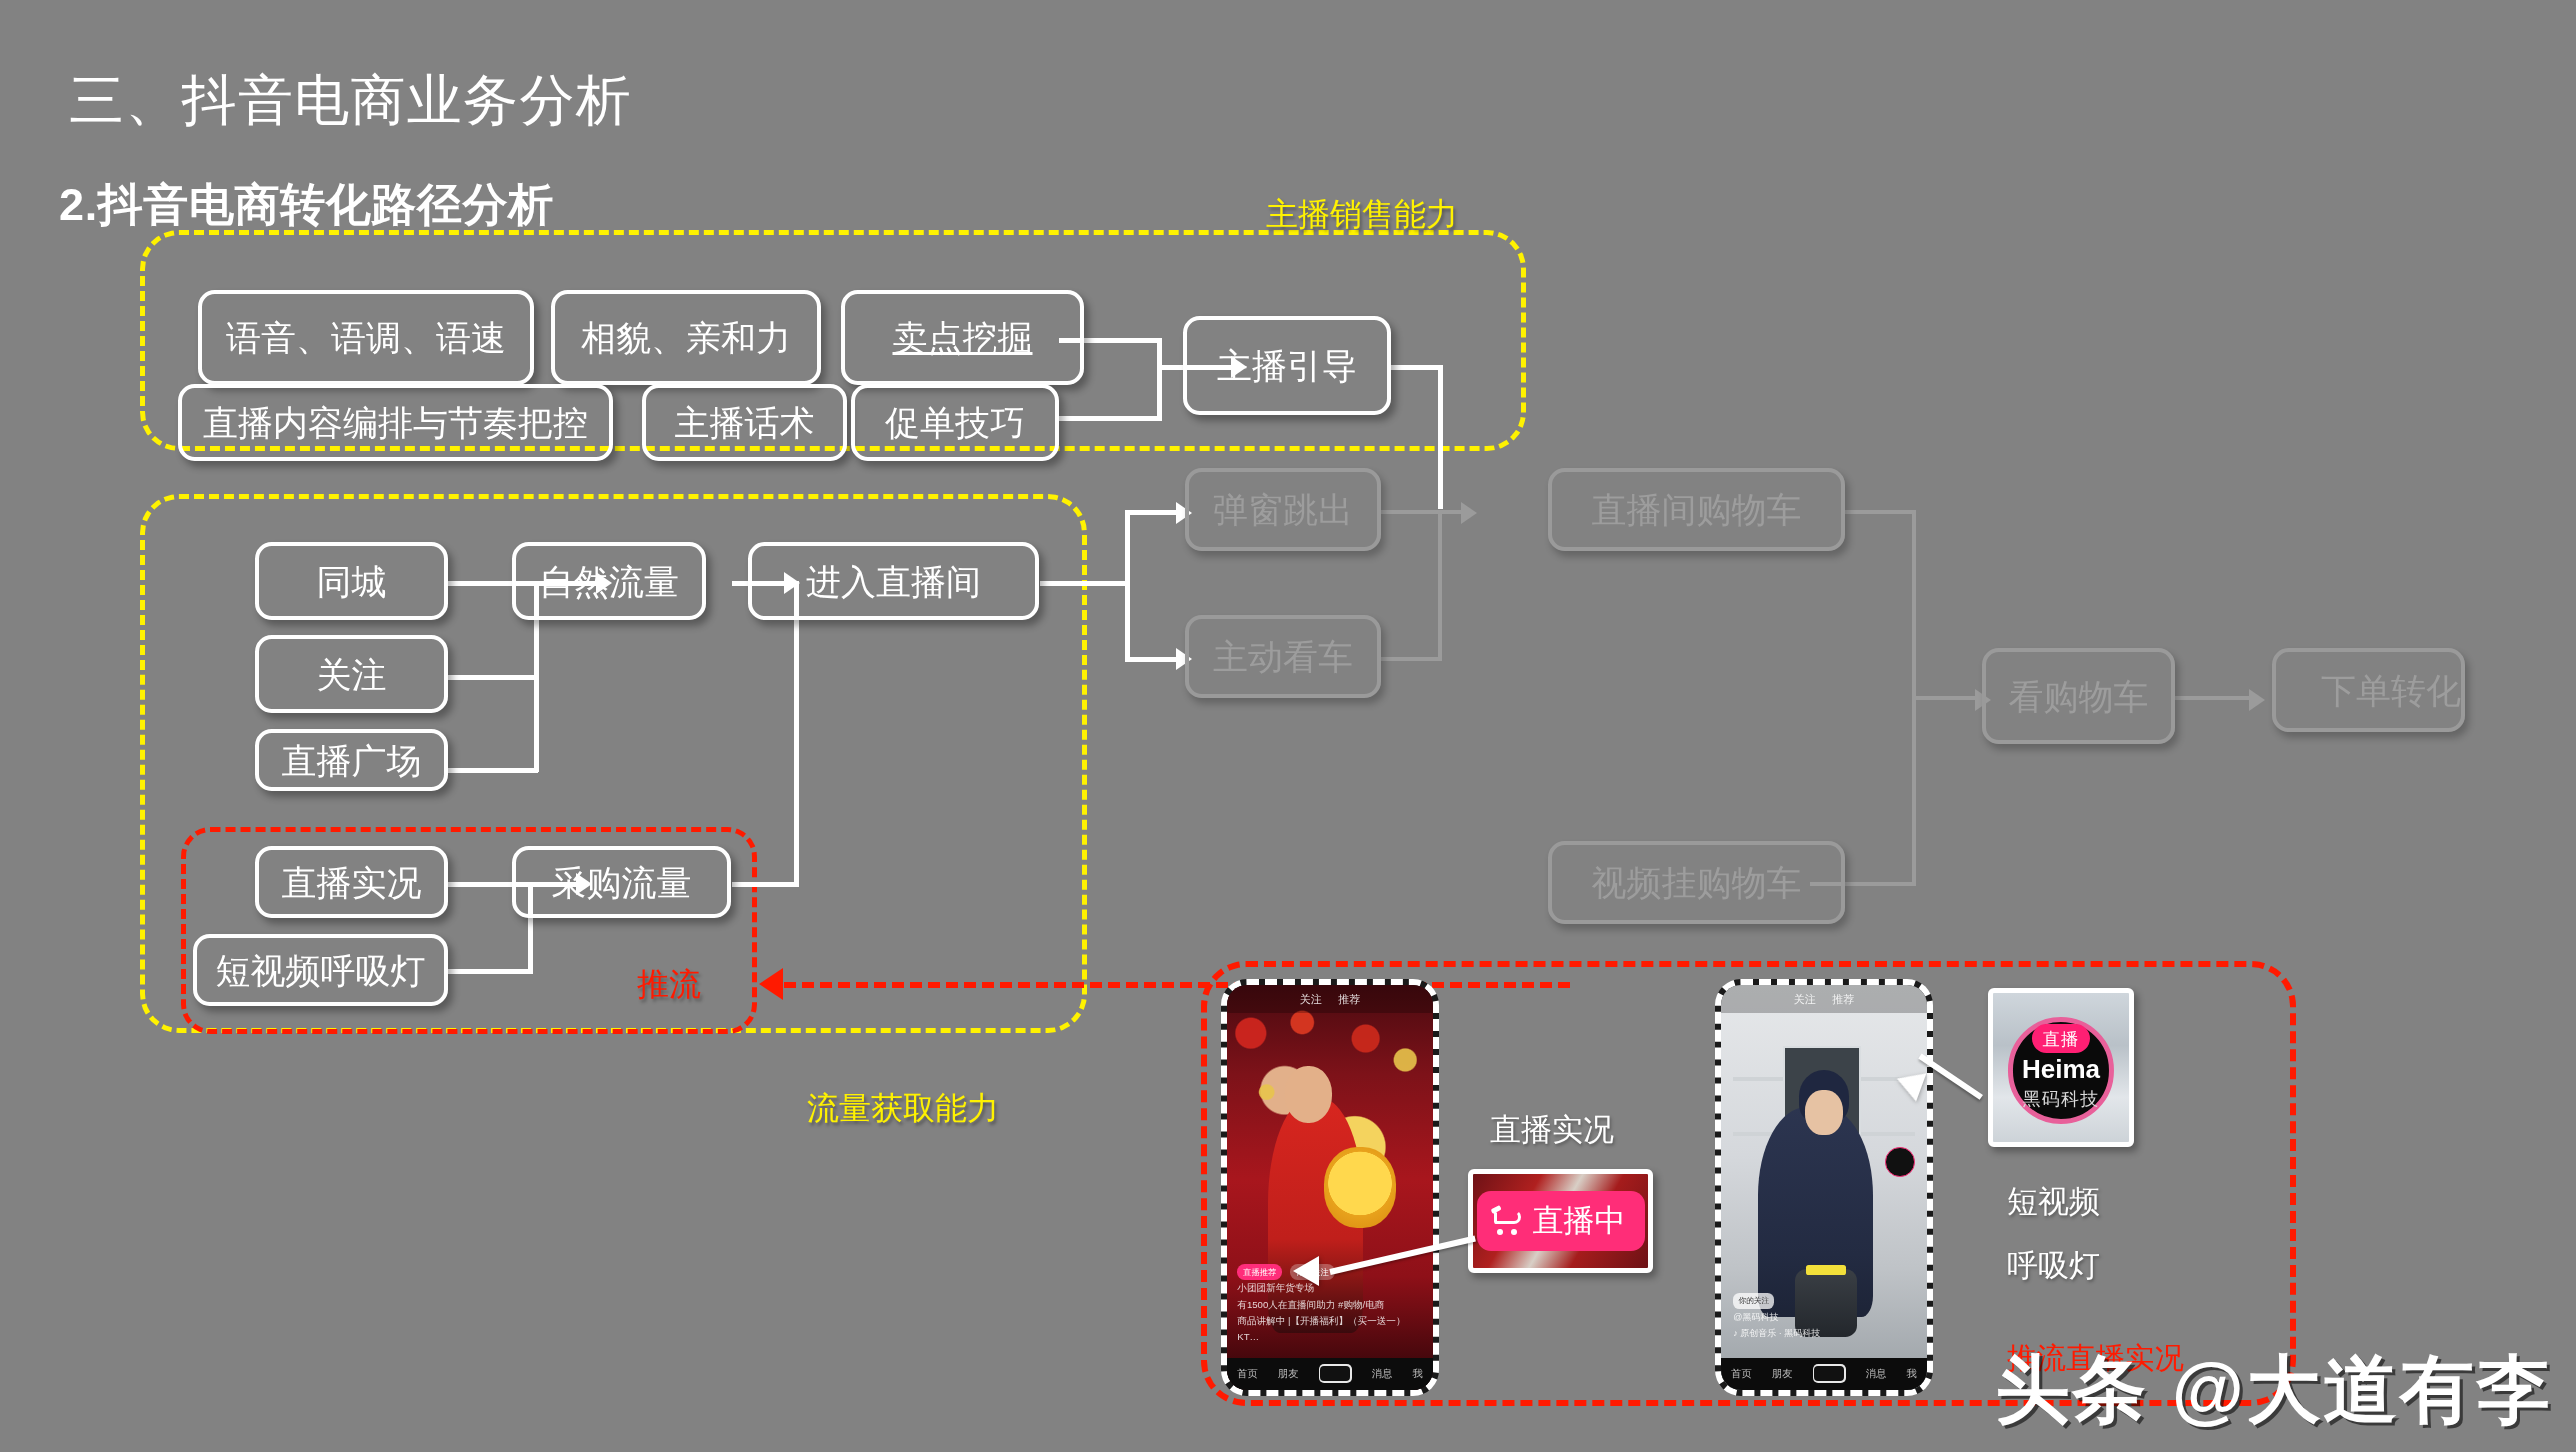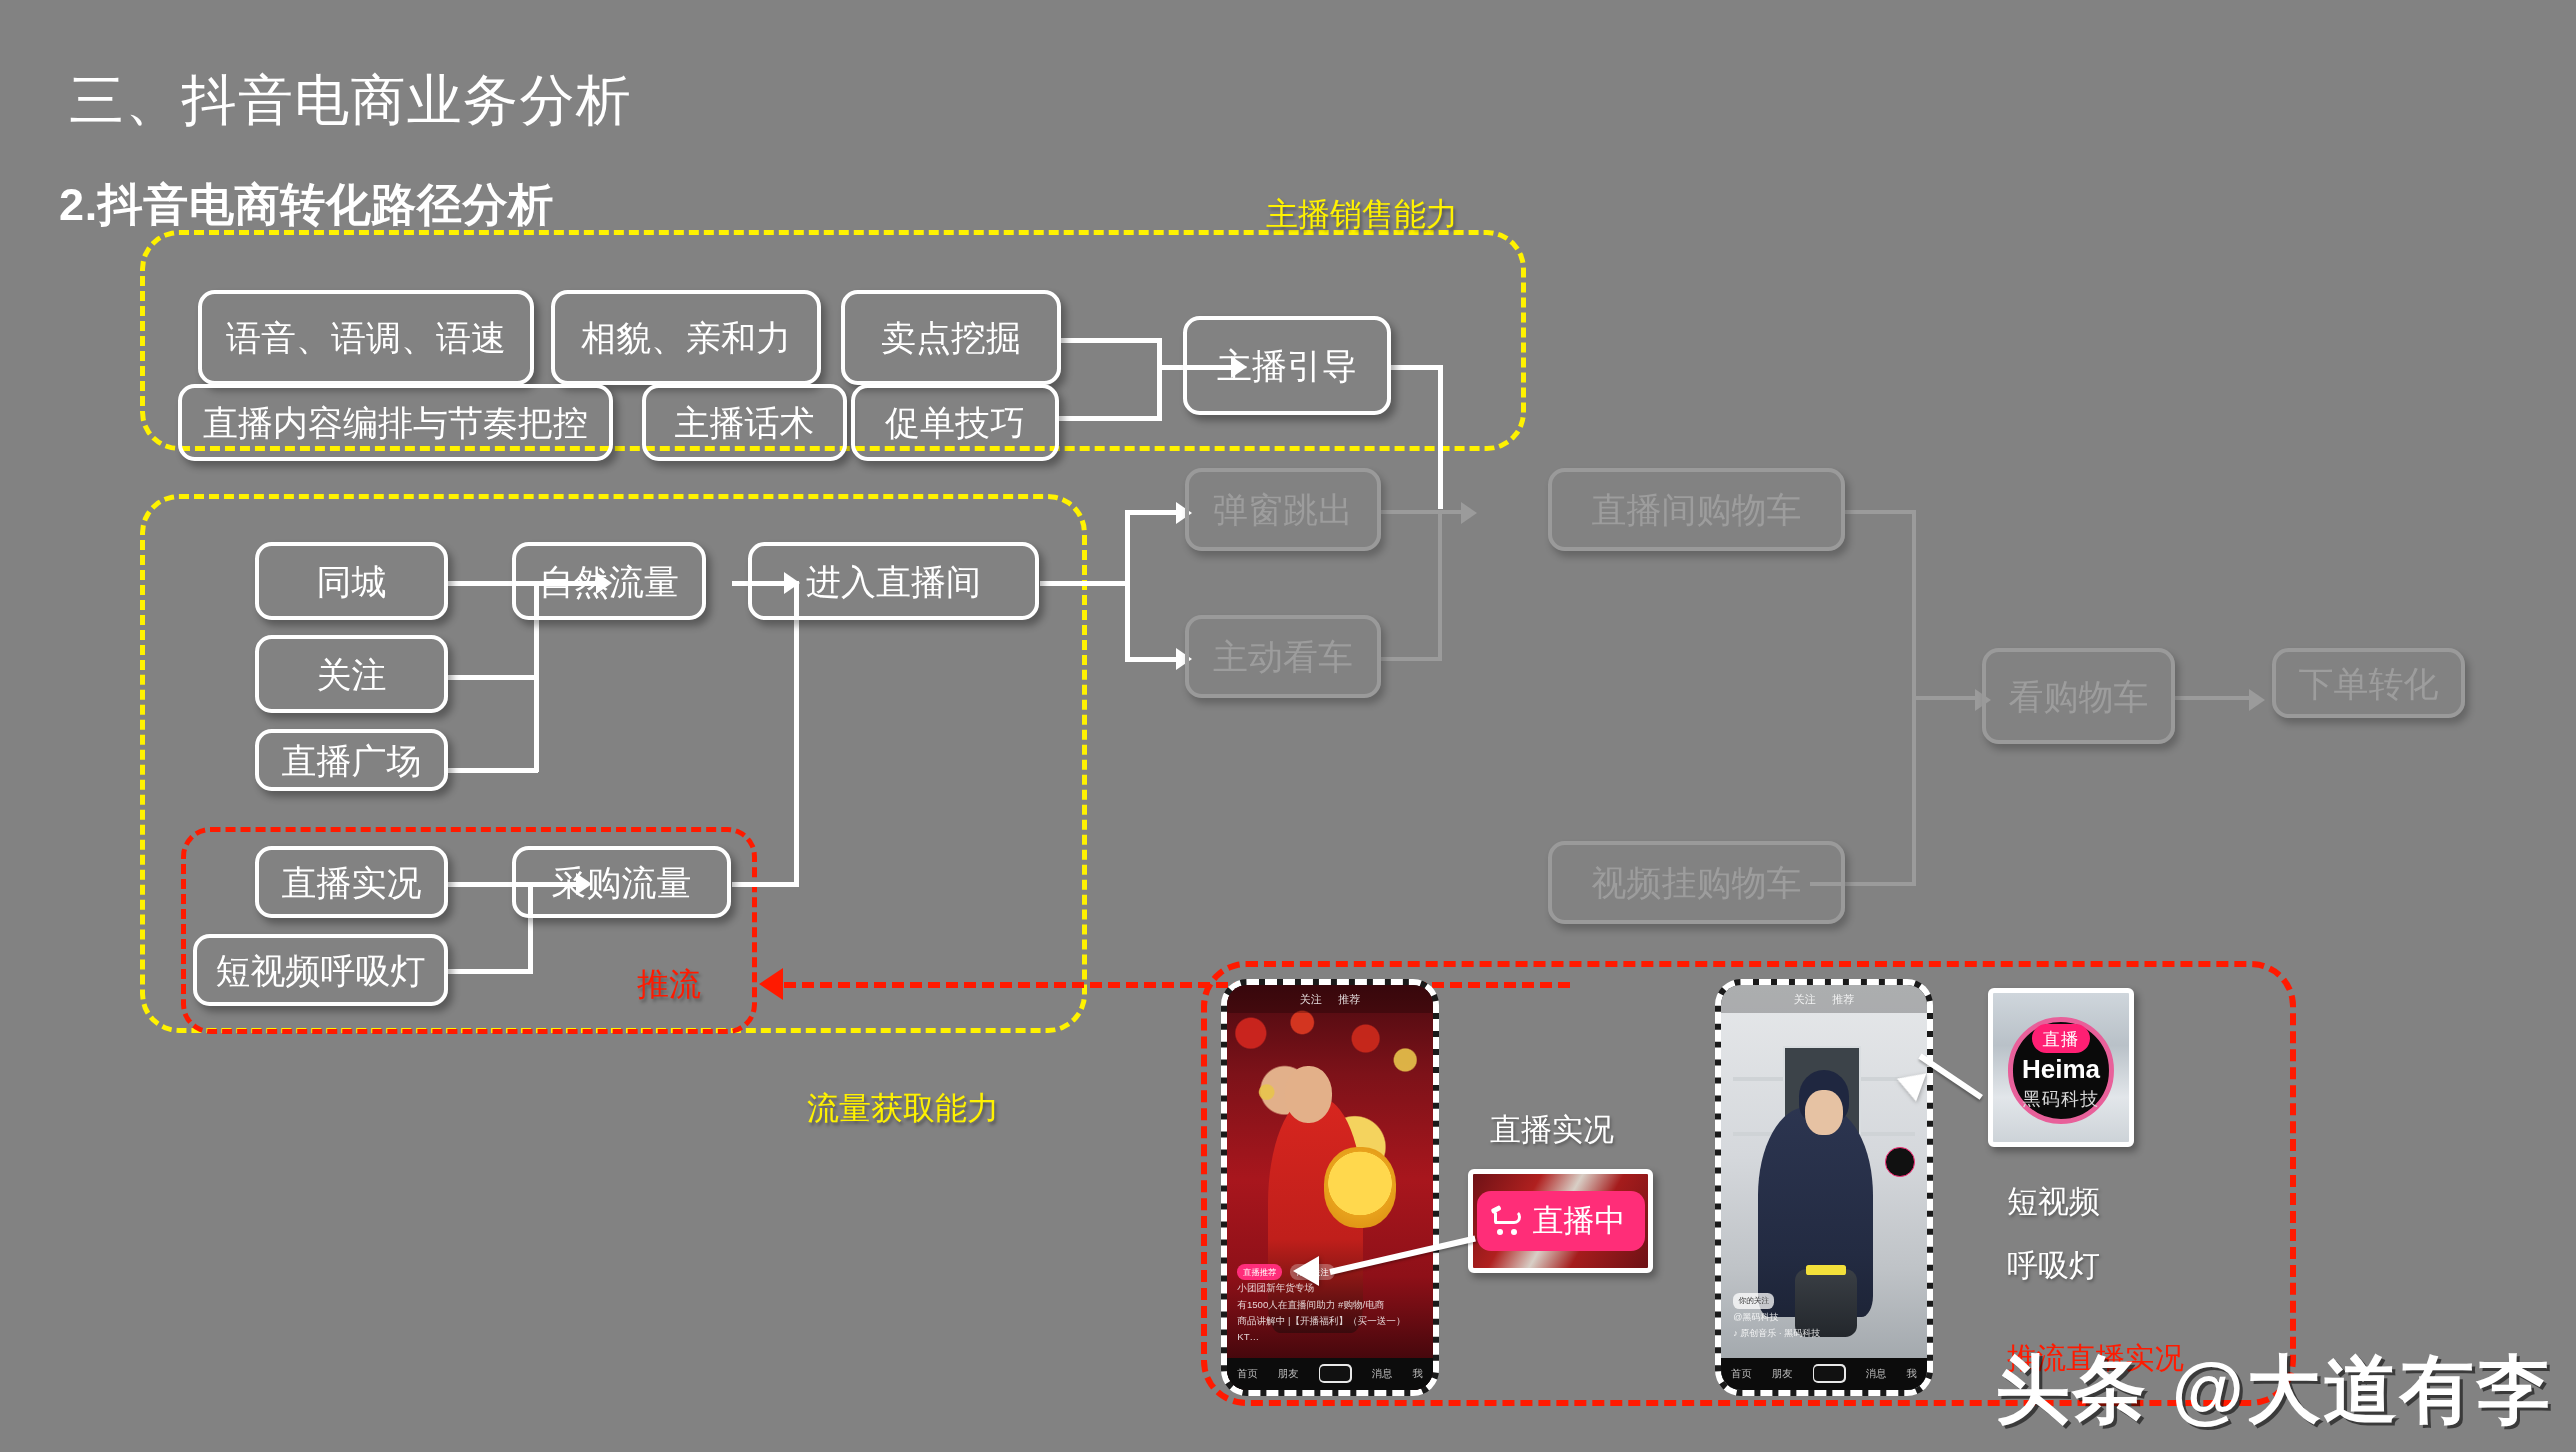--- a/index.html
+++ b/index.html
@@ -358,21 +358,21 @@
 
   <div class="rdash-h" style="left:784px; top:982px; width:786px;"></div>
   <div class="rarrow" style="left:759px; top:968px;"></div>
 
   <div class="node" style="left:198px; top:290px; width:336px; height:95px;">
     <span>语音、语调、语速</span>
   </div>
   <div class="node" style="left:551px; top:290px; width:270px; height:95px;">
     <span>相貌、亲和力</span>
   </div>
-  <div class="node" style="left:841px; top:290px; width:220px; height:95px;">
+  <div class="node" style="left:841px; top:290px; width:243px; height:95px;text-decoration:underline;">
     <span>卖点挖掘</span>
   </div>
   <div class="node" style="left:178px; top:384px; width:435px; height:77px;">
     <span>直播内容编排与节奏把控</span>
   </div>
   <div class="node" style="left:642px; top:384px; width:205px; height:77px;">
     <span>主播话术</span>
   </div>
   <div class="node" style="left:851px; top:384px; width:208px; height:77px;">
     <span>促单技巧</span>
@@ -414,21 +414,21 @@
   </div>
   <div class="node dim" style="left:1548px; top:468px; width:297px; height:83px;">
     <span>直播间购物车</span>
   </div>
   <div class="node dim" style="left:1548px; top:841px; width:297px; height:83px;">
     <span>视频挂购物车</span>
   </div>
   <div class="node dim" style="left:1982px; top:648px; width:193px; height:96px;">
     <span>看购物车</span>
   </div>
-  <div class="node dim" style="left:2272px; top:648px; width:193px; height:70px;">
+  <div class="node dim" style="left:2272px; top:648px; width:193px; height:84px;justify-content:flex-end;">
     <span>下单转化</span>
   </div>
 
   <div class="phone" id="phone1" style="left:1221px; top:979px; width:218px; height:417px;">
     <div class="screen">
       <div class="lanterns"></div>
       <div class="subj"></div>
       <div class="face"></div>
       <div class="tiger"></div>
       <div class="topbar">

